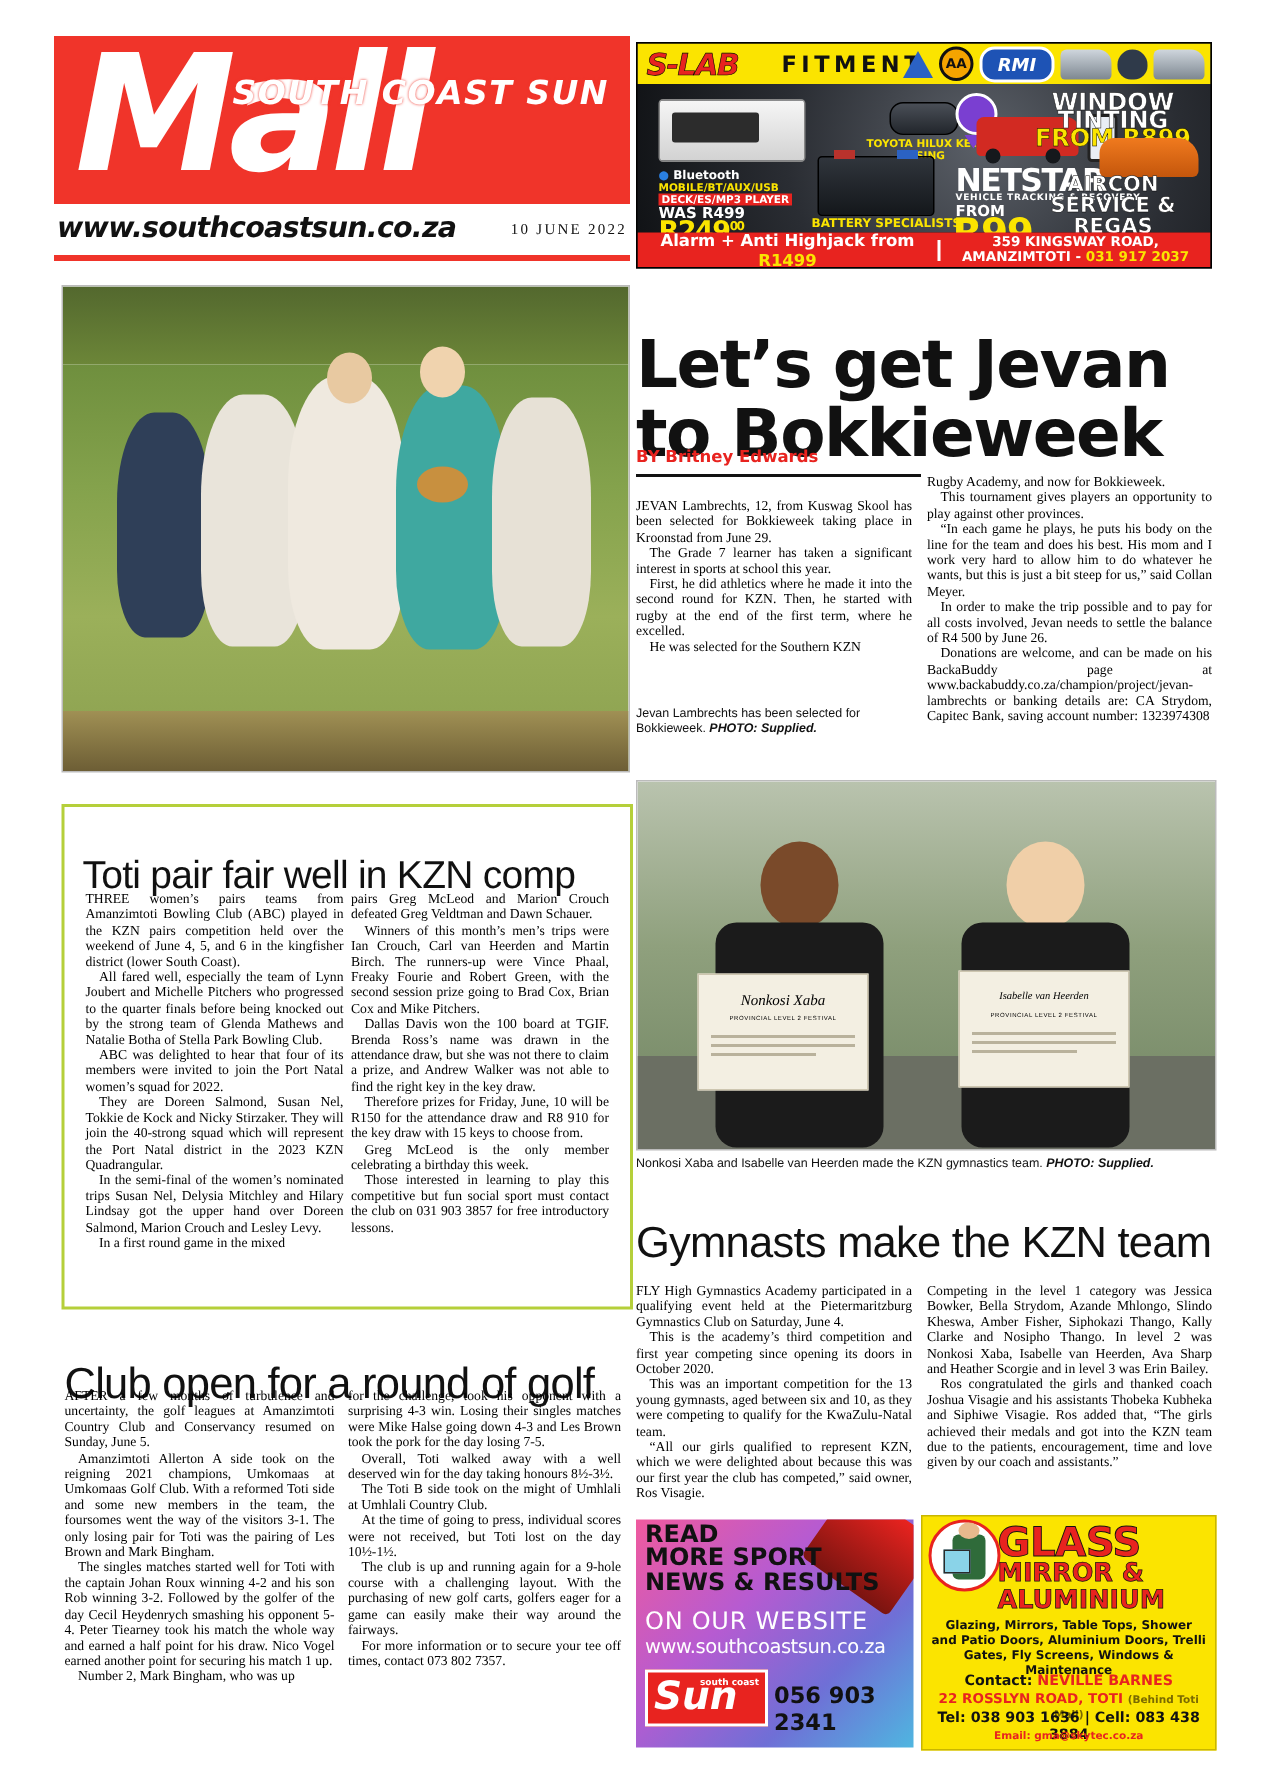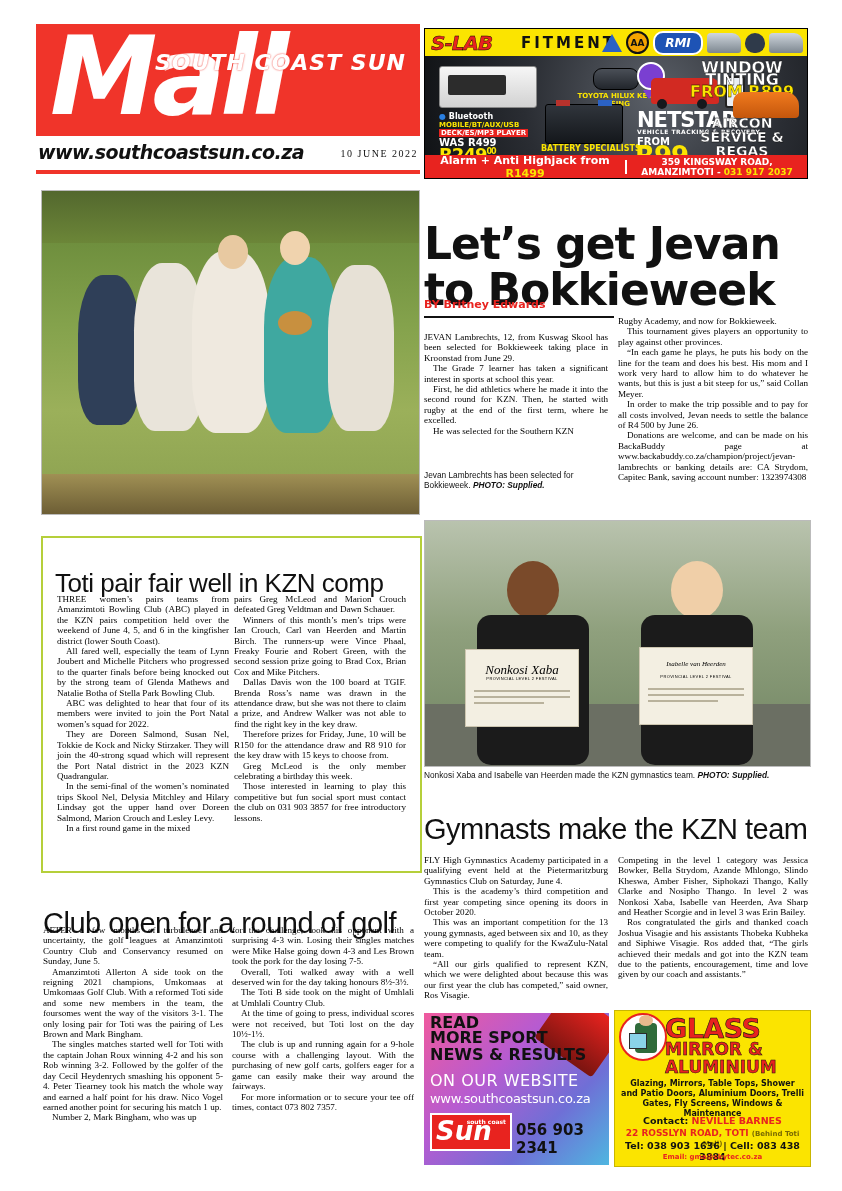--- a/index.html
+++ b/index.html
@@ -326,21 +326,21 @@
     <em>PHOTO: Supplied.</em>
   </div>
 
   <div class="toti-box"></div>
   <h2 class="headline toti-head">Toti pair fair well in KZN comp</h2>
   <div class="body-col toti-c1">
     <p class="first">THREE women’s pairs teams from Amanzimtoti Bowling Club (ABC) played in the KZN pairs competition held over the weekend of June 4, 5, and 6 in the kingfisher district (lower South Coast).</p>
     <p>All fared well, especially the team of Lynn Joubert and Michelle Pitchers who progressed to the quarter finals before being knocked out by the strong team of Glenda Mathews and Natalie Botha of Stella Park Bowling Club.</p>
     <p>ABC was delighted to hear that four of its members were invited to join the Port Natal women’s squad for 2022.</p>
     <p>They are Doreen Salmond, Susan Nel, Tokkie de Kock and Nicky Stirzaker. They will join the 40-strong squad which will represent the Port Natal district in the 2023 KZN Quadrangular.</p>
-    <p>In the semi-final of the women’s nominated trips Skool Nel, Delysia Mitchley and Hilary Lindsay got the upper hand over Doreen Salmond, Marion Crouch and Lesley Levy.</p>
+    <p>In the semi-final of the women’s nominated trips Susan Nel, Delysia Mitchley and Hilary Lindsay got the upper hand over Doreen Salmond, Marion Crouch and Lesley Levy.</p>
     <p>In a first round game in the mixed</p>
   </div>
   <div class="body-col toti-c2">
     <p class="first">pairs Greg McLeod and Marion Crouch defeated Greg Veldtman and Dawn Schauer.</p>
     <p>Winners of this month’s men’s trips were Ian Crouch, Carl van Heerden and Martin Birch. The runners-up were Vince Phaal, Freaky Fourie and Robert Green, with the second session prize going to Brad Cox, Brian Cox and Mike Pitchers.</p>
     <p>Dallas Davis won the 100 board at TGIF. Brenda Ross’s name was drawn in the attendance draw, but she was not there to claim a prize, and Andrew Walker was not able to find the right key in the key draw.</p>
     <p>Therefore prizes for Friday, June, 10 will be R150 for the attendance draw and R8 910 for the key draw with 15 keys to choose from.</p>
     <p>Greg McLeod is the only member celebrating a birthday this week.</p>
     <p>Those interested in learning to play this competitive but fun social sport must contact the club on 031 903 3857 for free introductory lessons.</p>
   </div>
@@ -350,21 +350,21 @@
     <div class="floor"></div>
     <div class="kid" style="left:34px;">
       <div class="head"></div>
       <div class="body"></div>
     </div>
     <div class="kid" style="left:198px;">
       <div class="head" style="background:#f0cfa8;"></div>
       <div class="body"></div>
     </div>
     <div class="cert" style="left:40px;top:128px;">
-      <div style="position:absolute;left:0;top:12px;width:100%;text-align:center;font-family:'Liberation Serif',serif;font-size:13px;font-style:italic;">Nonkosi Xaba</div>
+      <div style="position:absolute;left:0;top:12px;width:100%;text-align:center;font-family:'Liberation Serif',serif;font-size:10px;font-style:italic;">Nonkosi Xaba</div>
       <div style="position:absolute;left:0;top:26px;width:100%;text-align:center;font-family:'Liberation Sans',sans-serif;font-size:4px;letter-spacing:0.4px;">PROVINCIAL LEVEL 2 FESTIVAL</div>
       <div class="cl" style="top:40px;width:96px;"></div>
         <div class="cl" style="top:46px;width:96px;"></div>
       <div class="cl" style="top:52px;width:70px;"></div>
     </div>
     <div class="cert" style="left:214px;top:126px;">
       <div style="position:absolute;left:0;top:12px;width:100%;text-align:center;font-family:'Liberation Serif',serif;font-size:7px;font-style:italic;">Isabelle van Heerden</div>
       <div style="position:absolute;left:0;top:26px;width:100%;text-align:center;font-family:'Liberation Sans',sans-serif;font-size:4px;letter-spacing:0.4px;">PROVINCIAL LEVEL 2 FESTIVAL</div>
       <div class="cl" style="top:40px;width:96px;"></div>
         <div class="cl" style="top:46px;width:96px;"></div>

